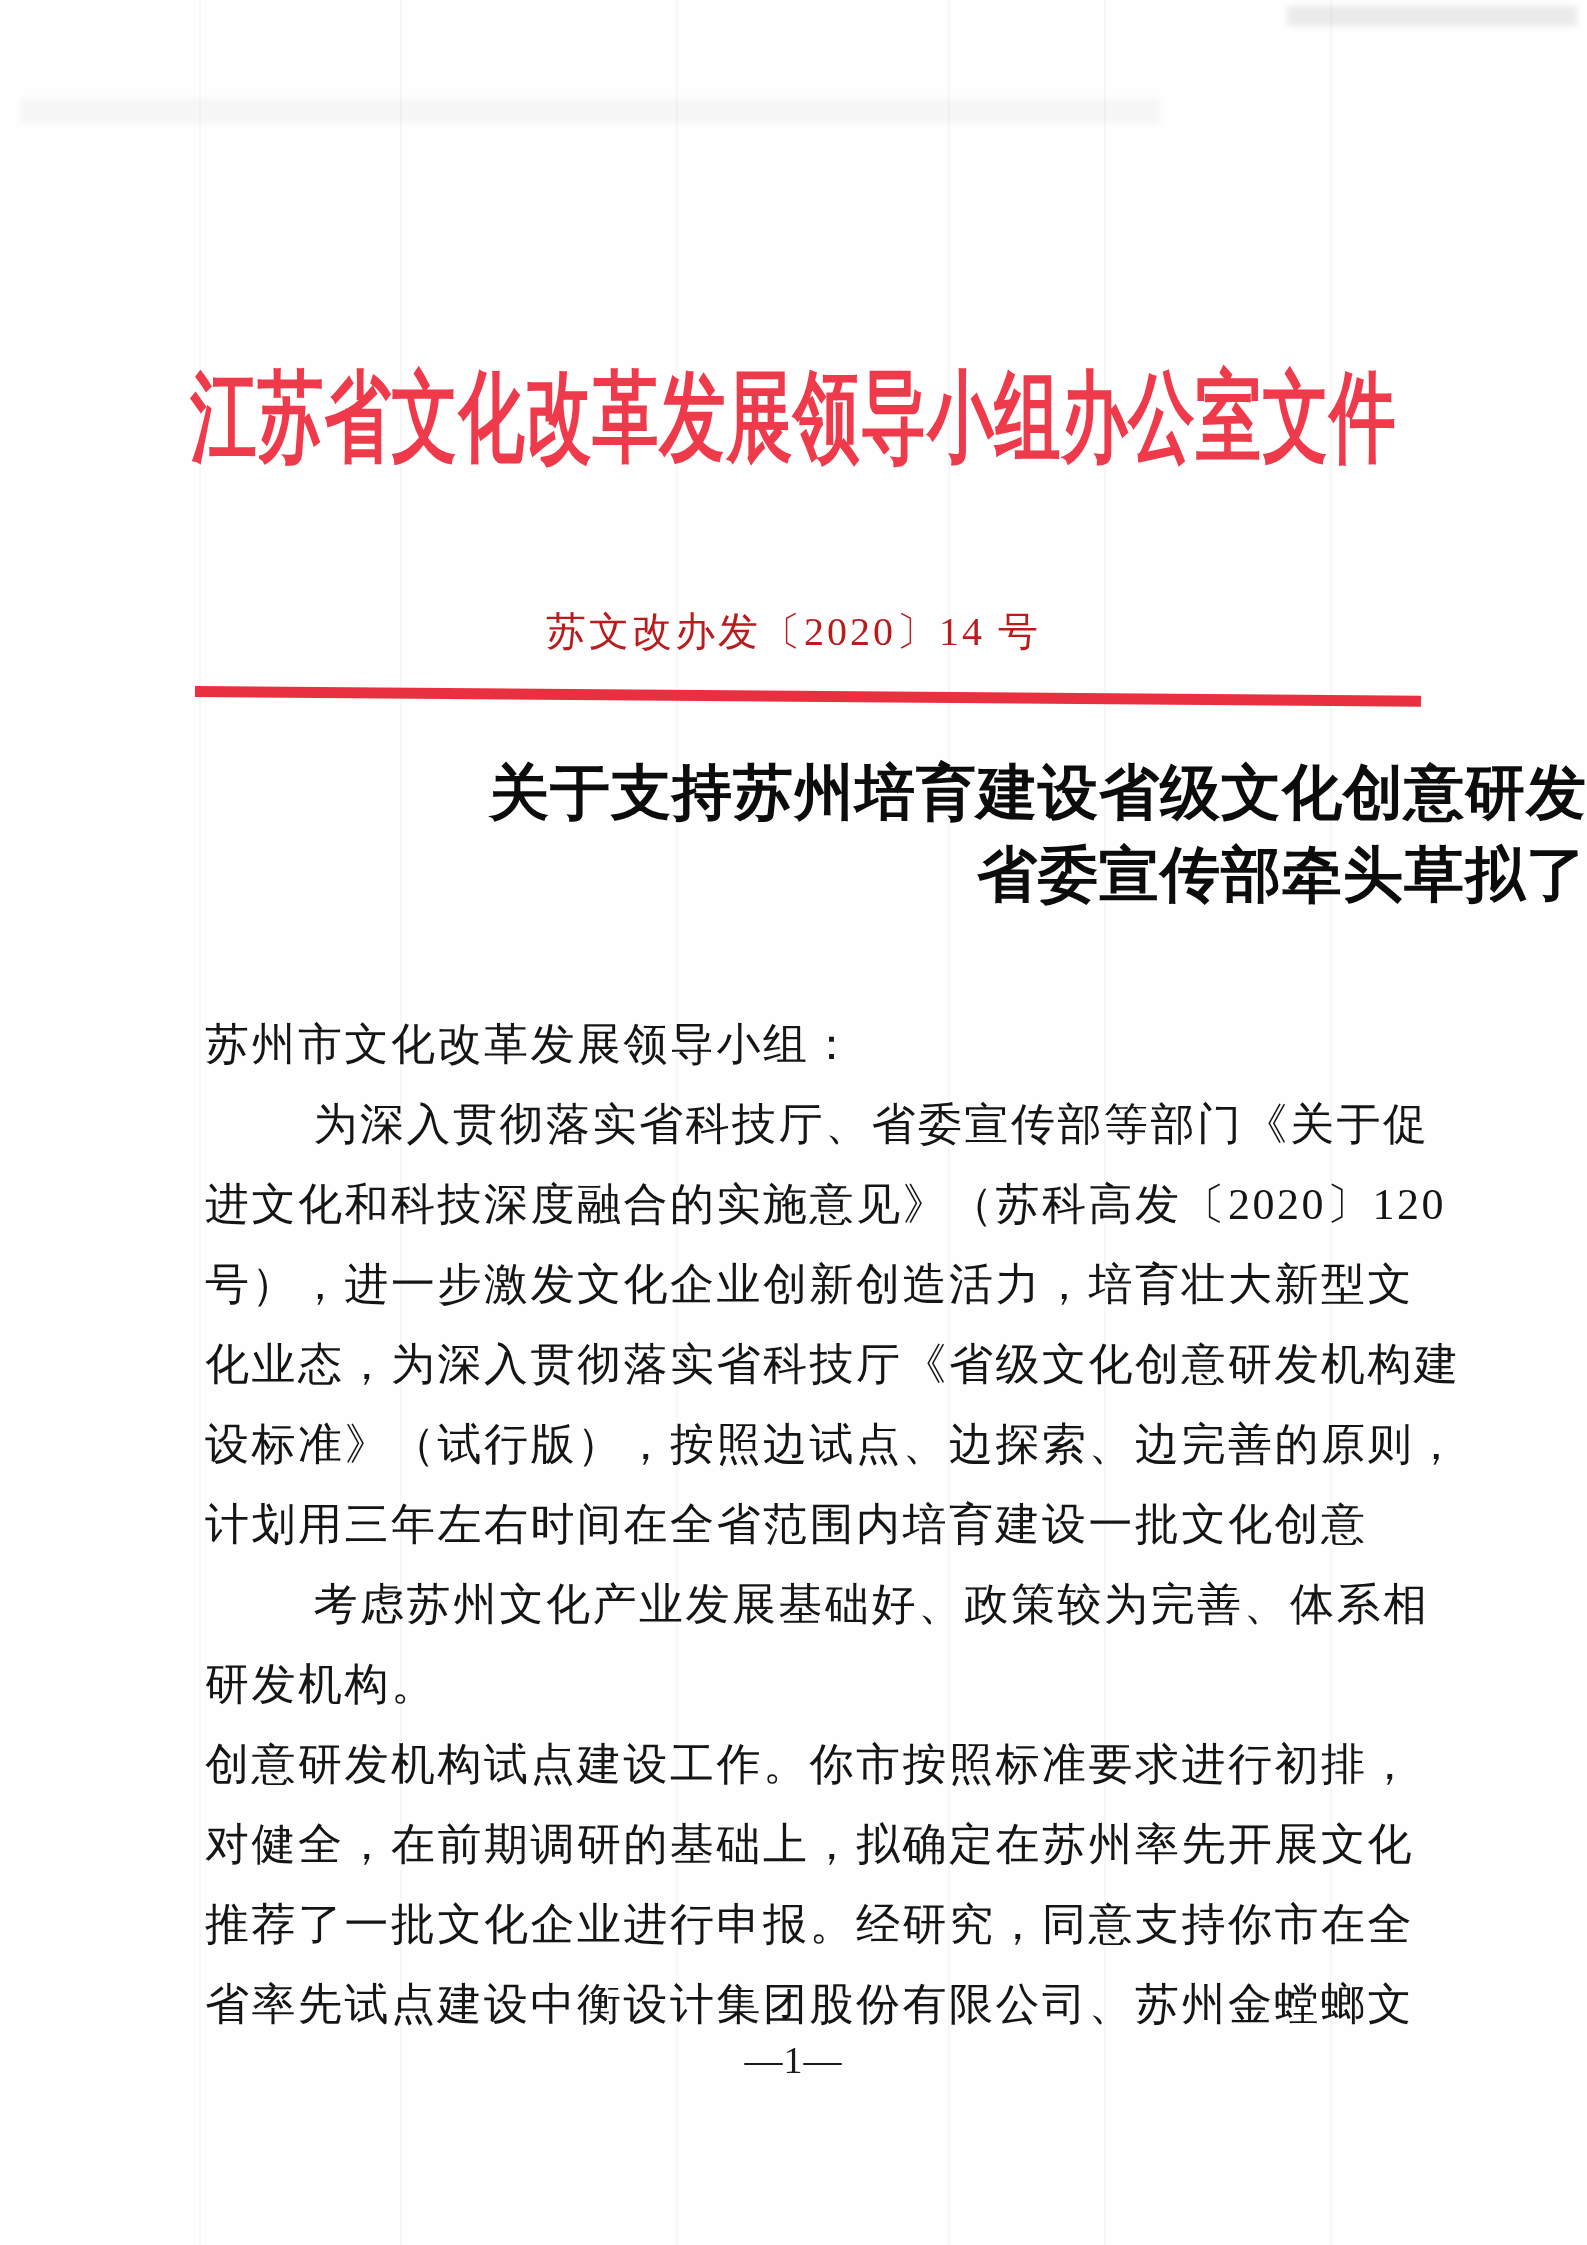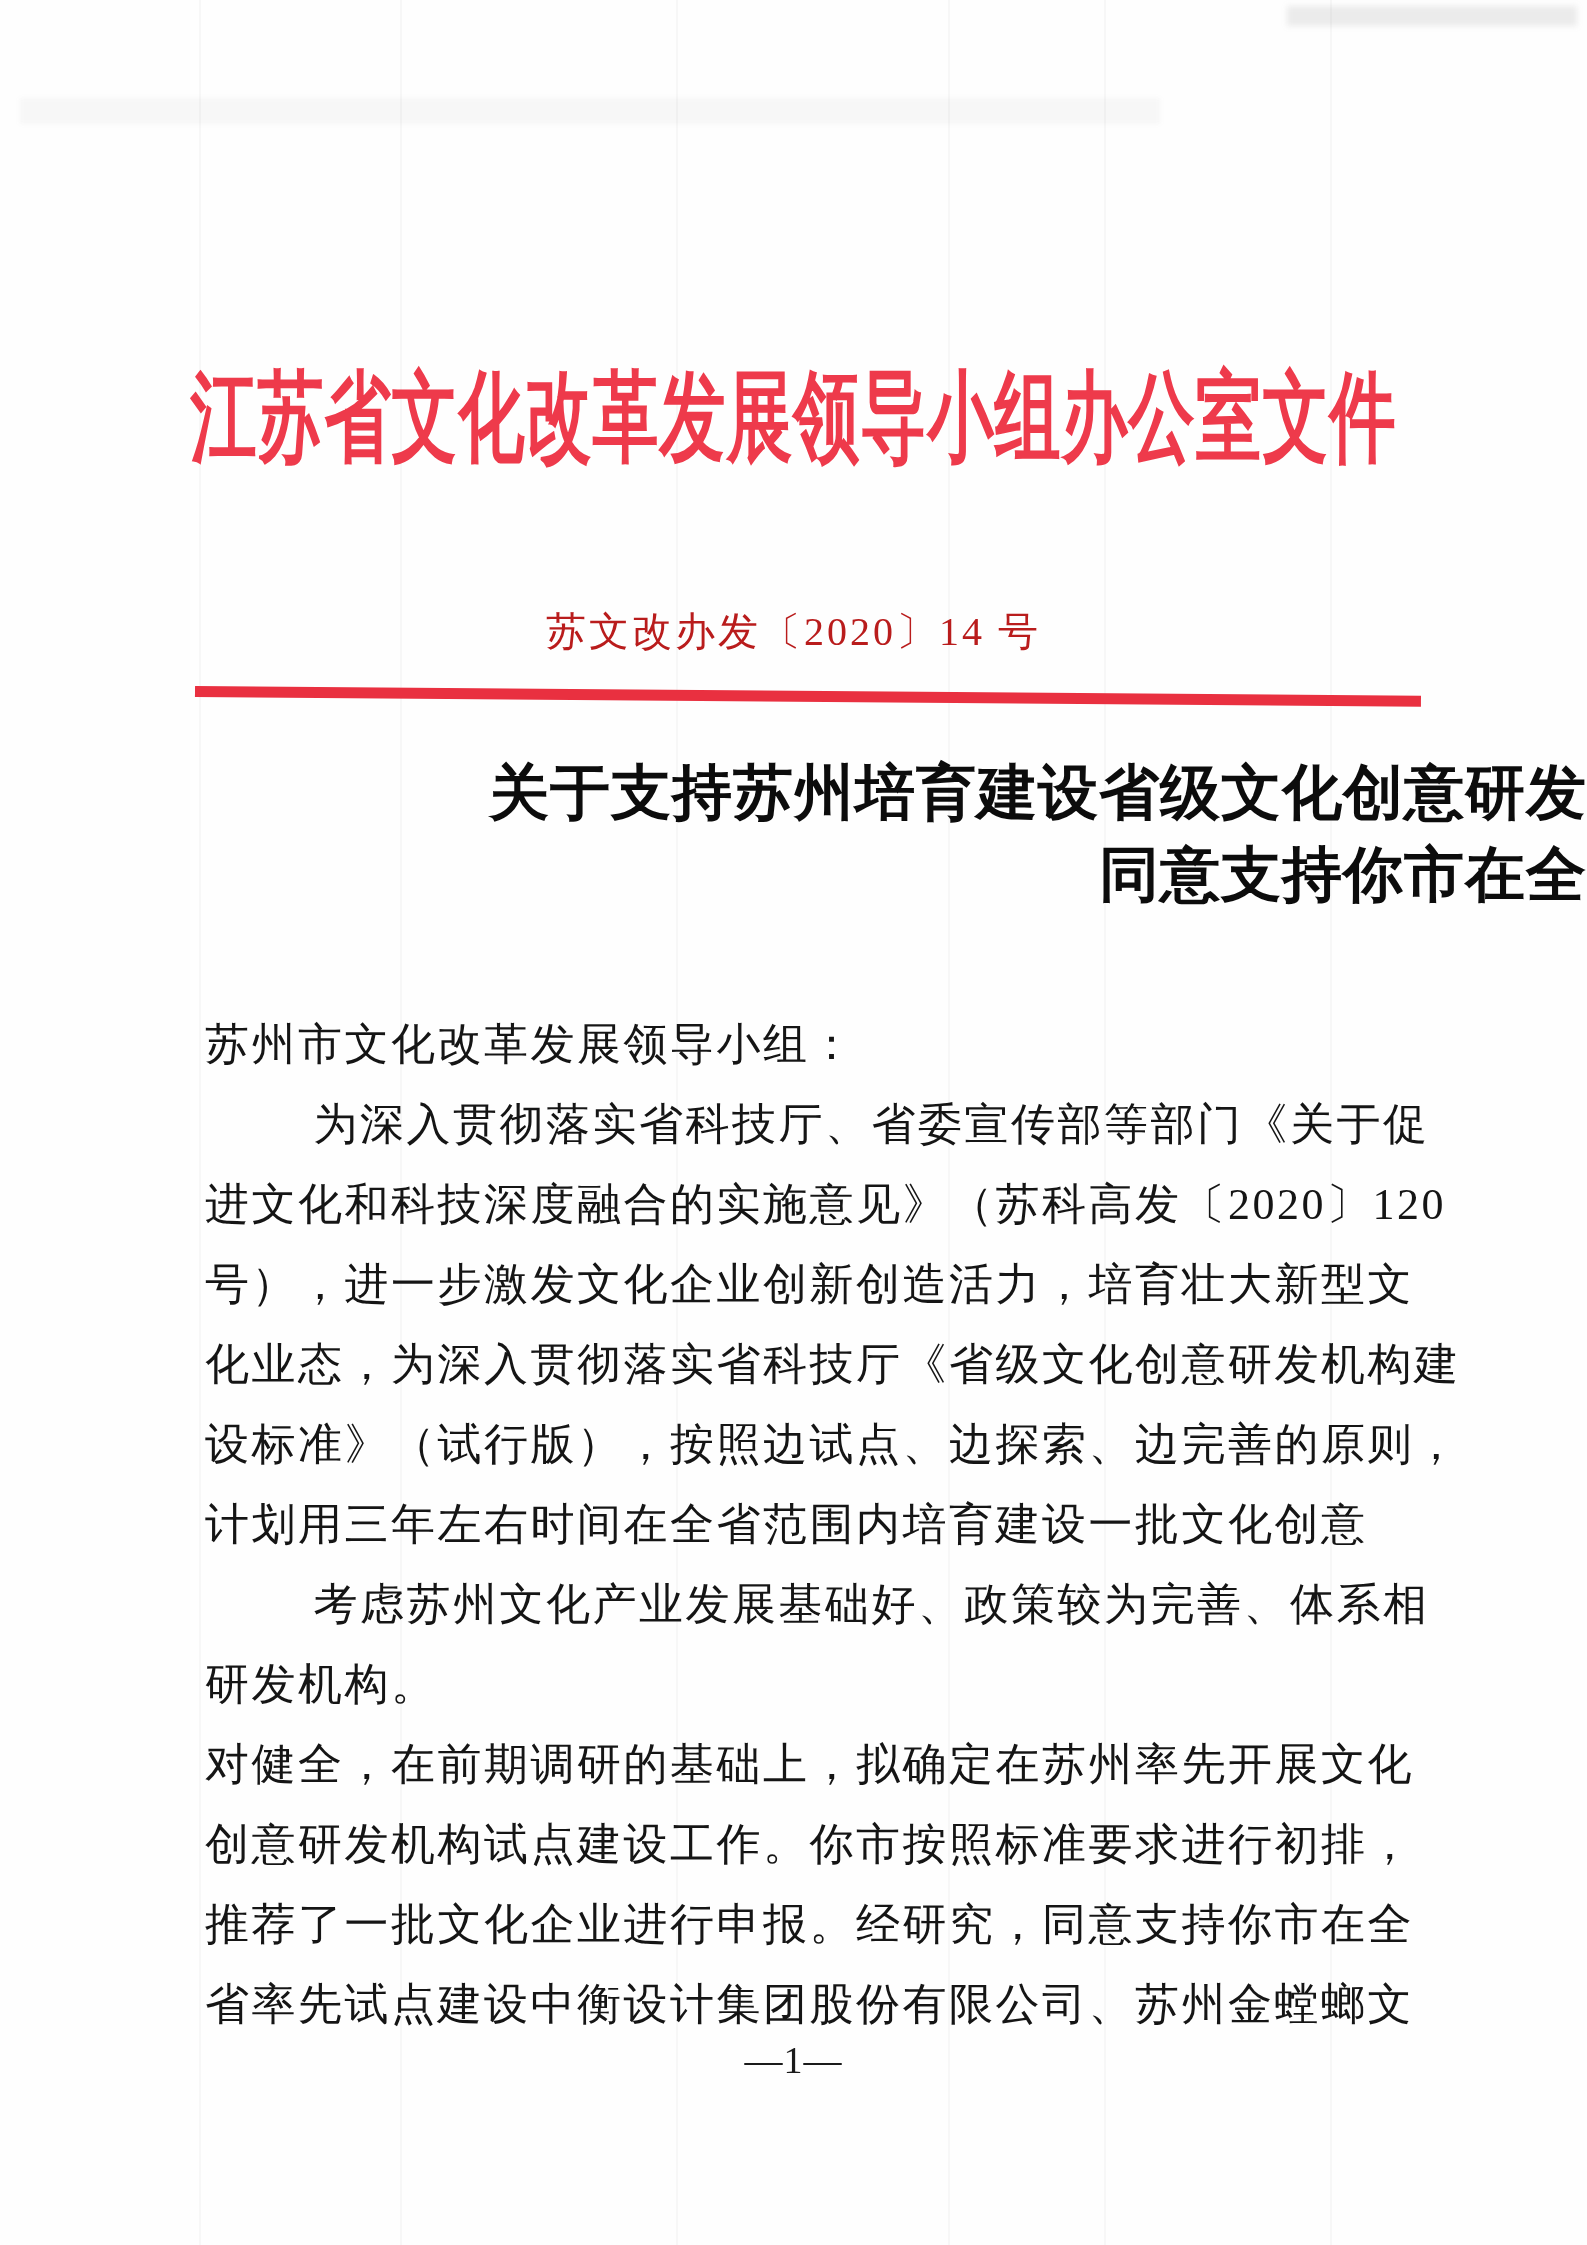--- a/index.html
+++ b/index.html
@@ -99,34 +99,34 @@
   <div class="scan-smudge-corner"></div>
 
   <div class="org-title">江苏省文化改革发展领导小组办公室文件</div>
 
   <div class="doc-number">苏文改办发〔2020〕14 号</div>
 
   <div class="red-rule"></div>
 
   <h1 class="doc-title">
     <span>关于支持苏州培育建设省级文化创意研发</span>
-    <span>同意支持你市在全</span>
+    <span>省委宣传部牵头草拟了</span>
   </h1>
 
   <div class="body-block">
     <div class="body-line">苏州市文化改革发展领导小组：</div>
     <div class="body-line indent">为深入贯彻落实省科技厅、省委宣传部等部门《关于促</div>
     <div class="body-line">进文化和科技深度融合的实施意见》（苏科高发〔2020〕120</div>
     <div class="body-line">号），进一步激发文化企业创新创造活力，培育壮大新型文</div>
     <div class="body-line">化业态，为深入贯彻落实省科技厅《省级文化创意研发机构建</div>
     <div class="body-line">设标准》（试行版），按照边试点、边探索、边完善的原则，</div>
     <div class="body-line">计划用三年左右时间在全省范围内培育建设一批文化创意</div>
     <div class="body-line indent">考虑苏州文化产业发展基础好、政策较为完善、体系相</div>
     <div class="body-line">研发机构。</div>
+    <div class="body-line">创意研发机构试点建设工作。你市按照标准要求进行初排，</div>
     <div class="body-line">对健全，在前期调研的基础上，拟确定在苏州率先开展文化</div>
-    <div class="body-line">创意研发机构试点建设工作。你市按照标准要求进行初排，</div>
     <div class="body-line">推荐了一批文化企业进行申报。经研究，同意支持你市在全</div>
     <div class="body-line">省率先试点建设中衡设计集团股份有限公司、苏州金螳螂文</div>
   </div>
 
   <div class="page-number">—1—</div>
 
 </div>
 
 </body></html>

